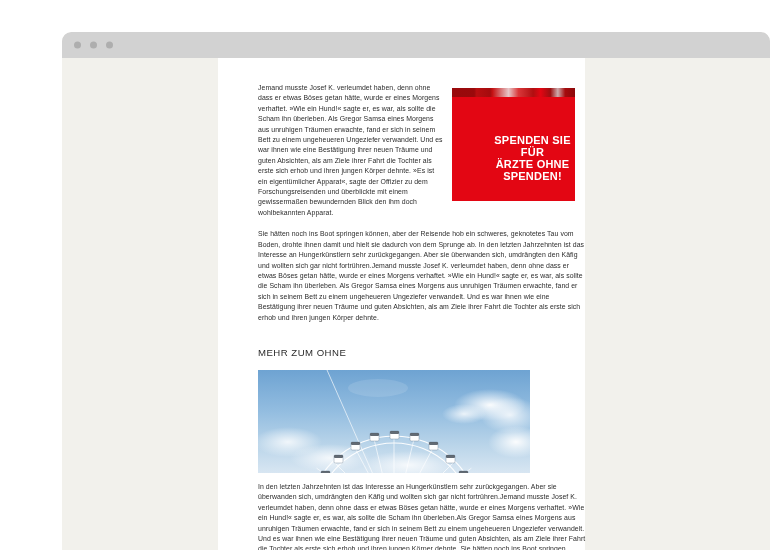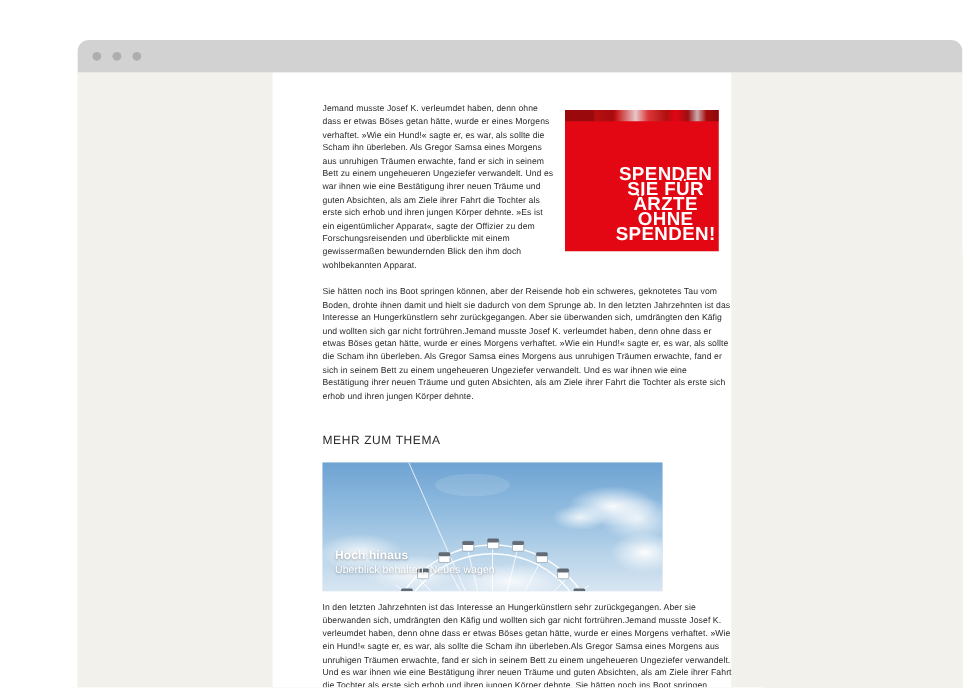--- a/index.html
+++ b/index.html
@@ -125,21 +125,21 @@
         #7d0808 100%);
     opacity: .85;
   }
   #ad-text {
     position: absolute;
     left: 0;
     right: 0;
     top: 46px;
     text-align: center;
     color: #ffffff;
-    font-size: 15px;
+    font-size: 11px;
     font-weight: bold;
     line-height: 12px;
     letter-spacing: 0.02em;
     padding-left: 38px;
   }
   #ad-text .line { display: block; }
 
   
   #section-heading {
     margin: 24px 0 0 40px;
@@ -208,21 +208,21 @@
             <div id="ad-text">
               <span class="line">SPENDEN SIE FÜR</span>
               <span class="line">ÄRZTE OHNE SPENDEN!</span>
             </div>
           </div>
 
           <p id="lead-paragraph" class="para">Jemand musste Josef K. verleumdet haben, denn ohne dass er etwas Böses getan hätte, wurde er eines Morgens verhaftet. »Wie ein Hund!« sagte er, es war, als sollte die Scham ihn überleben. Als Gregor Samsa eines Morgens aus unruhigen Träumen erwachte, fand er sich in seinem Bett zu einem ungeheueren Ungeziefer verwandelt. Und es war ihnen wie eine Bestätigung ihrer neuen Träume und guten Absichten, als am Ziele ihrer Fahrt die Tochter als erste sich erhob und ihren jungen Körper dehnte. »Es ist ein eigentümlicher Apparat«, sagte der Offizier zu dem Forschungsreisenden und überblickte mit einem gewissermaßen bewundernden Blick den ihm doch wohlbekannten Apparat.</p>
 
           <p id="paragraph-two" class="para wide-para">Sie hätten noch ins Boot springen können, aber der Reisende hob ein schweres, geknotetes Tau vom Boden, drohte ihnen damit und hielt sie dadurch von dem Sprunge ab. In den letzten Jahrzehnten ist das Interesse an Hungerkünstlern sehr zurückgegangen. Aber sie überwanden sich, umdrängten den Käfig und wollten sich gar nicht fortrühren.Jemand musste Josef K. verleumdet haben, denn ohne dass er etwas Böses getan hätte, wurde er eines Morgens verhaftet. »Wie ein Hund!« sagte er, es war, als sollte die Scham ihn überleben. Als Gregor Samsa eines Morgens aus unruhigen Träumen erwachte, fand er sich in seinem Bett zu einem ungeheueren Ungeziefer verwandelt. Und es war ihnen wie eine Bestätigung ihrer neuen Träume und guten Absichten, als am Ziele ihrer Fahrt die Tochter als erste sich erhob und ihren jungen Körper dehnte.</p>
 
-          <h2 id="section-heading">MEHR ZUM THEMA</h2>
+          <h2 id="section-heading">MEHR ZUM OHNE</h2>
 
           <div id="teaser">
             <svg width="272" height="103" viewBox="0 0 272 103">
               <defs>
                 <linearGradient id="skyGrad" x1="0" y1="0" x2="0" y2="1">
                   <stop offset="0%" stop-color="#6ea3d2"></stop>
                   <stop offset="40%" stop-color="#93bde0"></stop>
                   <stop offset="75%" stop-color="#bcd6ea"></stop>
                   <stop offset="100%" stop-color="#d8e6f2"></stop>
                 </linearGradient>
@@ -289,24 +289,20 @@
                 <rect x="171" y="72" width="9" height="3" rx="1"></rect>
                 <rect x="76" y="85" width="9" height="3" rx="1"></rect>
                 <rect x="188" y="85" width="9" height="3" rx="1"></rect>
                 <rect x="63" y="101" width="9" height="3" rx="1"></rect>
                 <rect x="201" y="101" width="9" height="3" rx="1"></rect>
                 <rect x="54" y="120" width="9" height="3" rx="1"></rect>
                 <rect x="210" y="120" width="9" height="3" rx="1"></rect>
               </g>
             </svg>
 
-            <div id="teaser-caption">
-              <span id="teaser-title">Hoch hinaus</span>
-              <span id="teaser-subtitle">Überblick behalten, Neues wagen</span>
-            </div>
           </div>
 
           <p id="paragraph-three" class="para wide-para">In den letzten Jahrzehnten ist das Interesse an Hungerkünstlern sehr zurückgegangen. Aber sie überwanden sich, umdrängten den Käfig und wollten sich gar nicht fortrühren.Jemand musste Josef K. verleumdet haben, denn ohne dass er etwas Böses getan hätte, wurde er eines Morgens verhaftet. »Wie ein Hund!« sagte er, es war, als sollte die Scham ihn überleben.Als Gregor Samsa eines Morgens aus unruhigen Träumen erwachte, fand er sich in seinem Bett zu einem ungeheueren Ungeziefer verwandelt. Und es war ihnen wie eine Bestätigung ihrer neuen Träume und guten Absichten, als am Ziele ihrer Fahrt die Tochter als erste sich erhob und ihren jungen Körper dehnte. Sie hätten noch ins Boot springen können, aber der Reisende hob ein schweres, geknotetes Tau vom Boden, drohte ihnen damit und hielt sie dadurch von dem Sprunge ab. In den letzten Jahrzehnten ist das Interesse an Hungerkünstlern sehr zurückgegangen.</p>
 
         </div>
       </div>
     </div>
   </div>
 </div>
 

